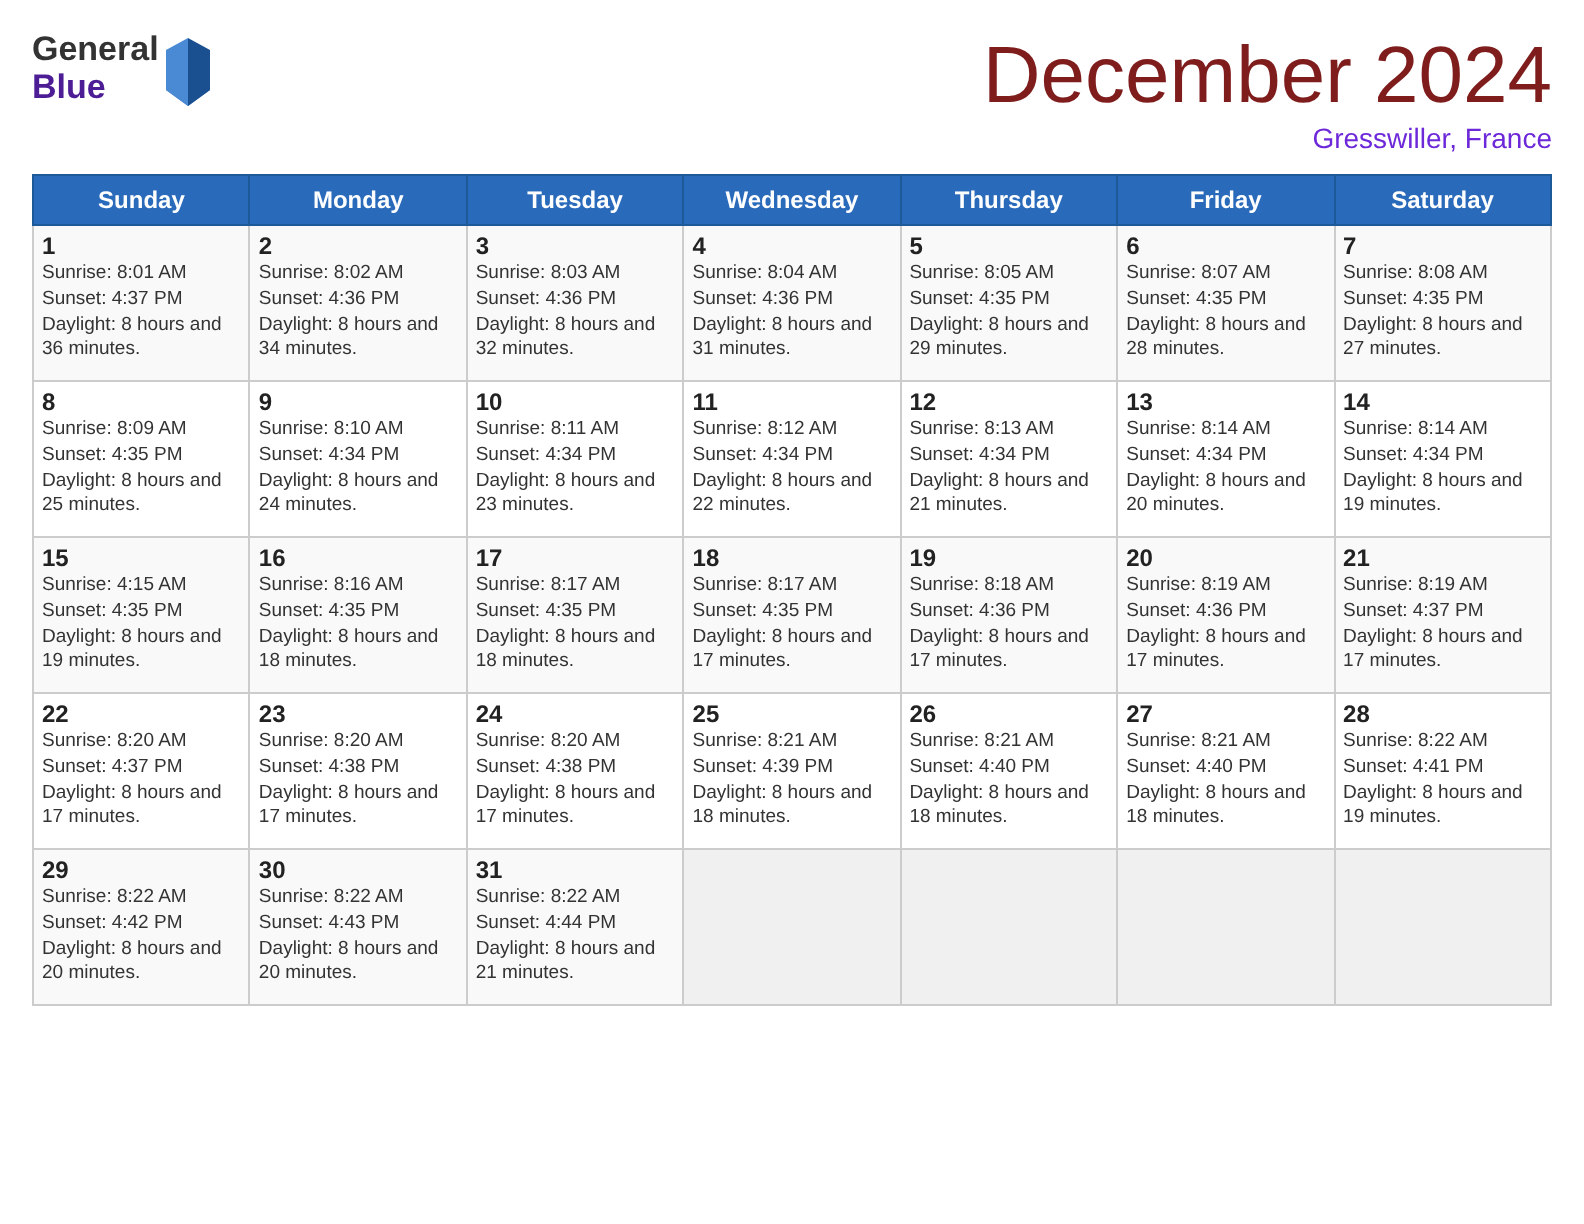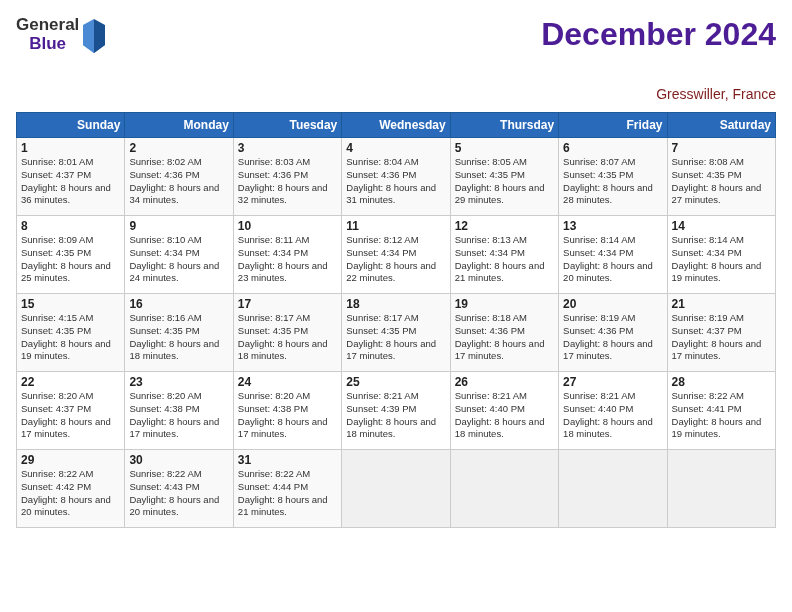--- a/index.html
+++ b/index.html
@@ -22,39 +22,38 @@
       margin-bottom: 10px;
     }
     .logo {
       display: flex;
       align-items: center;
     }
     .title-block {
       text-align: right;
     }
     .month-title {
-      font-size: 32px;
-      font-weight: bold;
-      color: #4c1d95;
+      font-size: 40px;
+      font-weight: normal;
+      color: #7f1d1d;
     }
     .location {
       font-size: 14px;
-      color: #7f1d1d;
-      margin-top: 33px;
+      color: #6d28d9;
     }
     .calendar {
       width: 100%;
       border-collapse: collapse;
       font-size: 10px;
     }
     .calendar th {
       background: #2a6aba;
       color: #fff;
       padding: 5px 4px;
-      text-align: right;
+      text-align: center;
       font-size: 12px;
       font-weight: bold;
       border: 1px solid #1d5a9a;
     }
     .calendar td {
       border: 1px solid #ccc;
       vertical-align: top;
       padding: 3px 4px;
       width: calc(100% / 7);
       height: 78px;
@@ -82,21 +81,21 @@
       background: #f0f0f0 !important;
     }
   </style>
 </head>
 <body>
 
 <div class="container">
   <div class="header">
     <div class="logo">
       <div>
-        <div style="display:flex;align-items:center;gap:0;text-align:center;">
+        <div style="display:flex;align-items:center;gap:0;">
           <div>
             <div style="font-size:17px;font-weight:bold;color:#333;line-height:1.1;">General</div>
             <div style="font-size:17px;font-weight:bold;color:#4c1d95;line-height:1.1;">Blue</div>
           </div>
           <svg width="30" height="36" viewBox="0 0 30 36">
             <polygon points="4,8 26,8 26,28 15,36 4,28" fill="#2a6aba" opacity="0.85"></polygon>
             <polygon points="15,2 26,8 26,28 15,36" fill="#1a5090"></polygon>
             <polygon points="4,8 15,2 15,36 4,28" fill="#4a8ad4"></polygon>
           </svg>
         </div>

